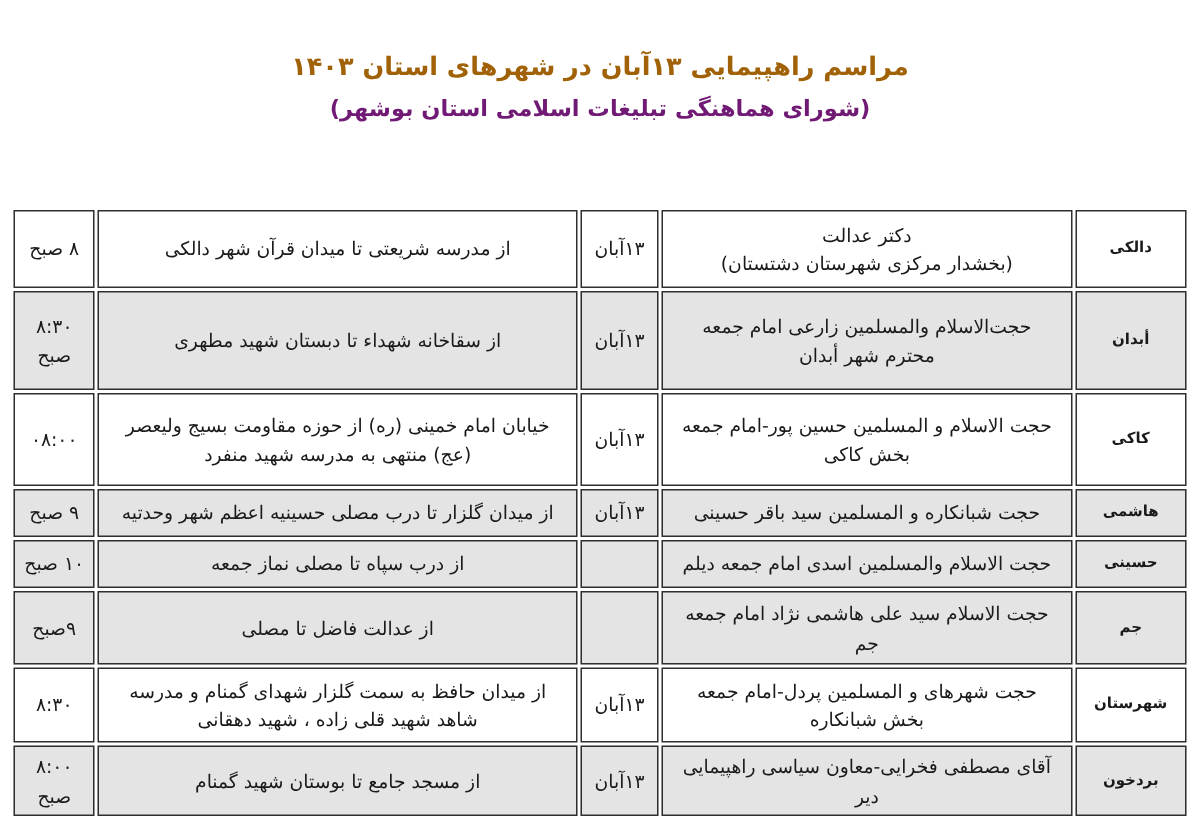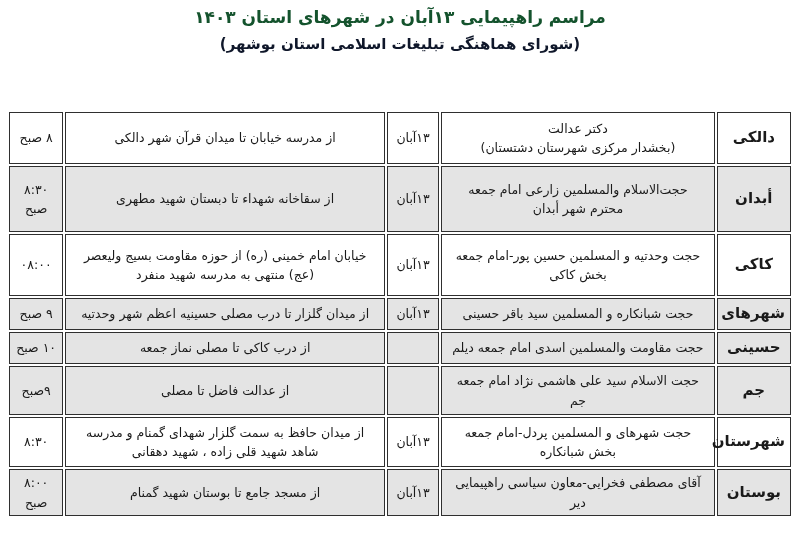--- a/index.html
+++ b/index.html
@@ -4,24 +4,24 @@
 <style>
   html,body{margin:0;padding:0;}
   body{
     width:800px;height:557px;
     background:#ffffff;
     font-family:"DejaVu Sans", sans-serif;
     overflow:hidden;
   }
   .header{direction:rtl;text-align:center;padding-top:5px;}
   .title{
-    font-weight:bold;font-size:17px;color:#14532d;line-height:1.5;
+    font-weight:bold;font-size:17px;color:#a16207;line-height:1.5;margin-top:28px;
   }
   .subtitle{
-    font-weight:bold;font-size:15px;color:#0f172a;line-height:1.5;margin-top:2px;
+    font-weight:bold;font-size:15px;color:#701a75;line-height:1.5;margin-top:2px;
   }
   table.schedule{
     direction:rtl;
     border-collapse:separate;
     border-spacing:2px;
     margin:55px auto 0 auto;
     width:786px;
     table-layout:fixed;
   }
   td{
@@ -29,21 +29,21 @@
     background:#ffffff;
     text-align:center;
     vertical-align:middle;
     font-size:12.5px;
     color:#1a1a1a;
     white-space:pre-line;
     padding:2px 5px;
     line-height:1.55;
   }
   tr.shaded td{background:#e4e4e4;}
-  td.city-cell{font-weight:bold;font-size:15px;}
+  td.city-cell{font-weight:bold;font-size:10px;}
   
   col.c-city{width:74px;}
   col.c-speaker{width:272px;}
   col.c-date{width:52px;}
   col.c-route{width:318px;}
   col.c-time{width:54px;}
   
   tr:nth-child(1){height:52px;}
   tr:nth-child(2){height:66px;}
   tr:nth-child(3){height:62px;}
@@ -68,74 +68,74 @@
       <col class="c-date">
       <col class="c-route">
       <col class="c-time">
   </colgroup>
   <tbody>
     <tr>
       <td class="city-cell">دالکی</td>
       <td>دکتر عدالت
 (بخشدار مرکزی شهرستان دشتستان)</td>
       <td>۱۳آبان</td>
-      <td>از مدرسه خیابان تا میدان قرآن شهر دالکی</td>
+      <td>از مدرسه شریعتی تا میدان قرآن شهر دالکی</td>
       <td>۸ صبح</td>
     </tr>
     <tr class="shaded">
       <td class="city-cell">أبدان</td>
       <td>حجت‌الاسلام والمسلمین زارعی امام جمعه
 محترم شهر أبدان</td>
       <td>۱۳آبان</td>
       <td>از سقاخانه شهداء تا دبستان شهید مطهری</td>
       <td>۸:۳۰
 صبح</td>
     </tr>
     <tr>
       <td class="city-cell">کاکی</td>
-      <td>حجت وحدتیه و المسلمین حسین پور-امام جمعه
+      <td>حجت الاسلام و المسلمین حسین پور-امام جمعه
 بخش کاکی</td>
       <td>۱۳آبان</td>
       <td>خیابان امام خمینی (ره) از حوزه مقاومت بسیج ولیعصر
 (عج) منتهی به مدرسه شهید منفرد</td>
       <td>۰۸:۰۰</td>
     </tr>
     <tr class="shaded">
-      <td class="city-cell">شهرهای</td>
+      <td class="city-cell">هاشمی</td>
       <td>حجت شبانکاره و المسلمین سید باقر حسینی</td>
       <td>۱۳آبان</td>
       <td>از میدان گلزار تا درب مصلی حسینیه اعظم شهر وحدتیه</td>
       <td>۹ صبح</td>
     </tr>
     <tr class="shaded">
       <td class="city-cell">حسینی</td>
-      <td>حجت مقاومت والمسلمین اسدی امام جمعه دیلم</td>
+      <td>حجت الاسلام والمسلمین اسدی امام جمعه دیلم</td>
       <td></td>
-      <td>از درب کاکی تا مصلی نماز جمعه</td>
+      <td>از درب سپاه تا مصلی نماز جمعه</td>
       <td>۱۰ صبح</td>
     </tr>
     <tr class="shaded">
       <td class="city-cell">جم</td>
       <td>حجت الاسلام سید علی هاشمی نژاد امام جمعه
 جم</td>
       <td></td>
       <td>از عدالت  فاضل  تا مصلی</td>
       <td>۹صبح</td>
     </tr>
     <tr>
       <td class="city-cell">شهرستان</td>
       <td>حجت شهرهای و المسلمین پردل-امام جمعه
 بخش شبانکاره</td>
       <td>۱۳آبان</td>
       <td>از میدان حافظ به سمت گلزار شهدای گمنام و مدرسه
 شاهد شهید قلی زاده ، شهید دهقانی</td>
       <td>۸:۳۰</td>
     </tr>
     <tr class="shaded">
-      <td class="city-cell">بوستان</td>
+      <td class="city-cell">بردخون</td>
       <td>آقای مصطفی فخرایی-معاون سیاسی راهپیمایی
 دیر</td>
       <td>۱۳آبان</td>
       <td>از مسجد جامع تا بوستان شهید گمنام</td>
       <td>۸:۰۰
 صبح</td>
     </tr>
   </tbody>
 </table>
 

